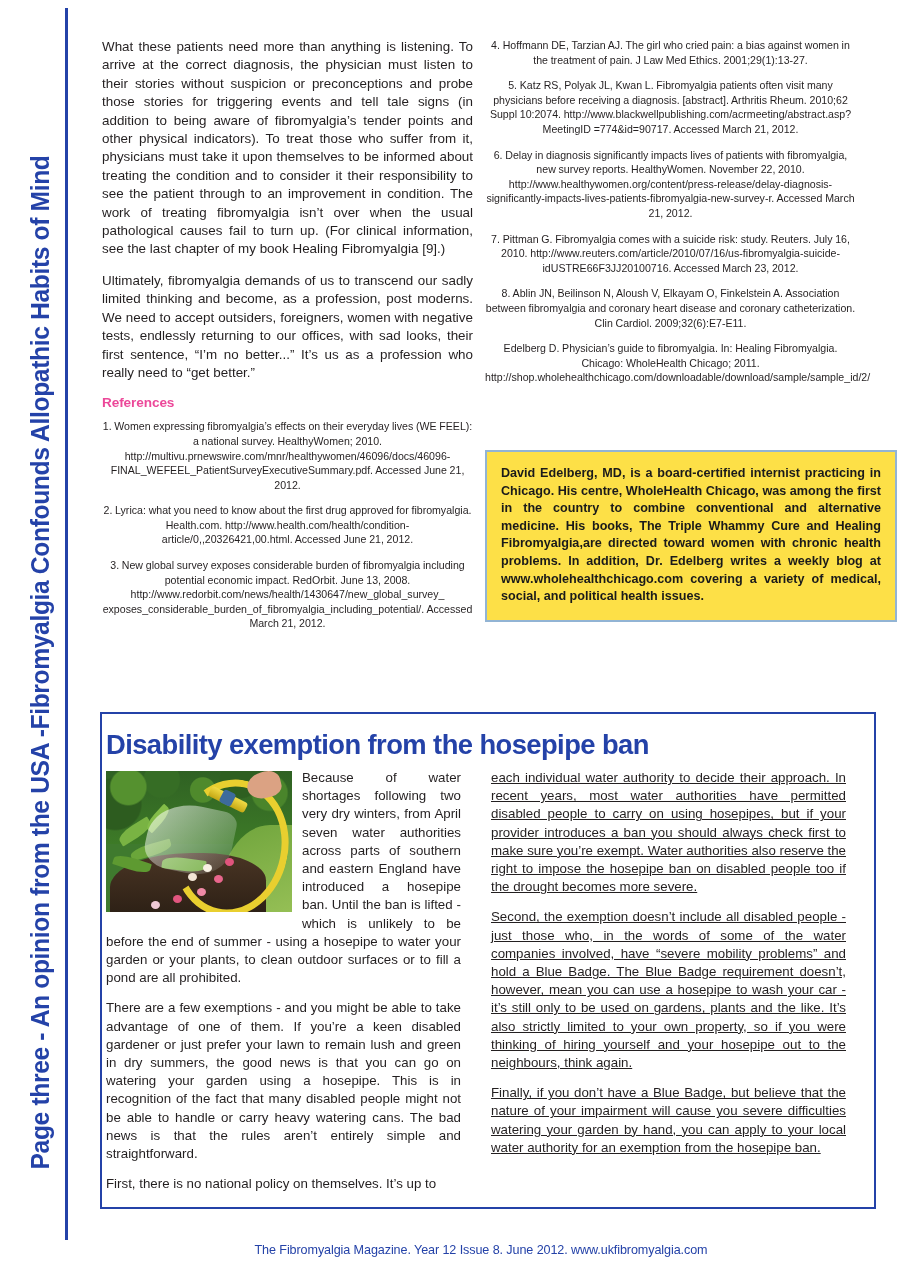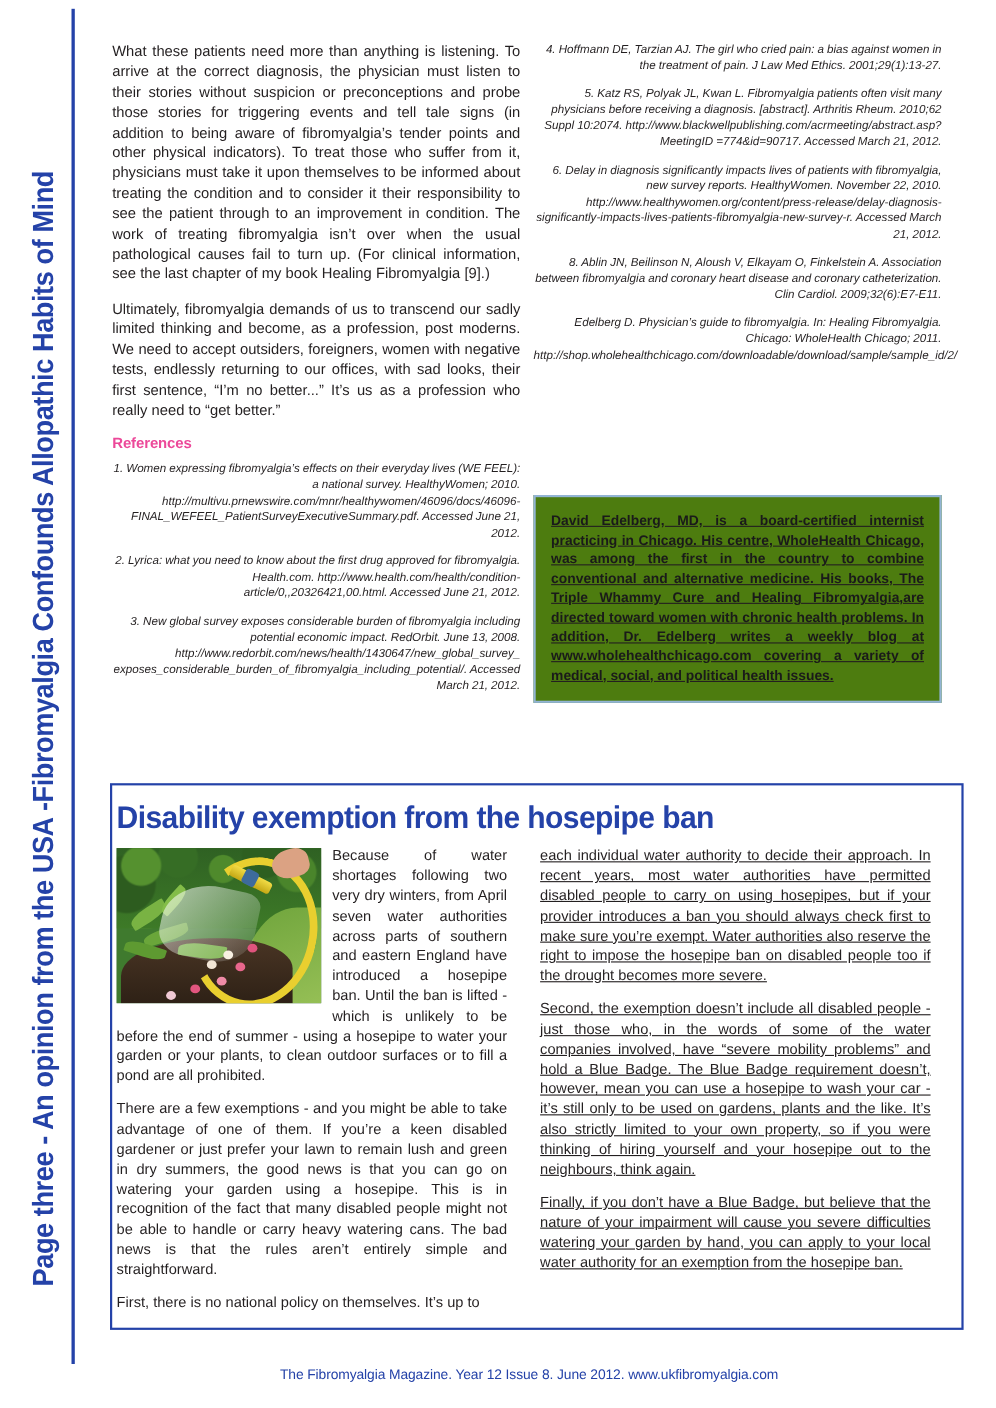--- a/index.html
+++ b/index.html
@@ -88,36 +88,34 @@
     margin: 4px 0 9px 0;
     font-size: 13.6px;
     font-weight: bold;
     color: #ec4899;
     letter-spacing: -0.1px;
   }
   p.ref {
     margin: 0 0 11px 0;
     font-size: 10.6px;
     line-height: 14.6px;
-    text-align: right;
+    text-align: center;
     word-spacing: -0.2px;
-    font-style: italic;
   }
 
   
   #bio-box {
     position: absolute;
     left: 399px;
     top: 450px;
-    width: 371px;
+    width: 412px;
     box-sizing: border-box;
     border: 2px solid #92b4d4;
-    background: #4d7c0f;
+    background: #fde047;
     padding: 13px 14px 14px 14px;
-    text-decoration: underline;
   }
   #bio-text {
     margin: 0;
     font-size: 12.6px;
     line-height: 17.6px;
     font-weight: bold;
     text-align: justify;
     color: #1a1a1a;
   }
 
@@ -238,20 +236,21 @@
 
       <p class="ref">1. Women expressing fibromyalgia’s effects on their everyday lives (WE FEEL): a national survey. HealthyWomen; 2010. http://multivu.prnewswire.com/mnr/healthywomen/46096/docs/46096-FINAL_WEFEEL_PatientSurveyExecutiveSummary.pdf. Accessed June 21, 2012.</p>
       <p class="ref">2. Lyrica: what you need to know about the first drug approved for fibromyalgia. Health.com. http://www.health.com/health/condition-article/0,,20326421,00.html. Accessed June 21, 2012.</p>
       <p class="ref">3. New global survey exposes considerable burden of fibromyalgia including potential economic impact. RedOrbit. June 13, 2008. http://www.redorbit.com/news/health/1430647/new_global_survey_ exposes_considerable_burden_of_fibromyalgia_including_potential/. Accessed March 21, 2012.</p>
     </div>
 
     <div class="col" id="col-right">
       <p class="ref">4.  Hoffmann DE, Tarzian AJ. The girl who cried pain: a bias against women in the treatment of pain. J Law Med Ethics. 2001;29(1):13-27.</p>
       <p class="ref">5.  Katz RS, Polyak JL, Kwan L. Fibromyalgia patients often visit many physicians before receiving a diagnosis. [abstract]. Arthritis Rheum. 2010;62 Suppl 10:2074. http://www.blackwellpublishing.com/acrmeeting/abstract.asp?MeetingID =774&amp;id=90717. Accessed March 21, 2012.</p>
       <p class="ref">6.  Delay in diagnosis significantly impacts lives of patients with fibromyalgia, new survey reports. HealthyWomen. November 22, 2010. http://www.healthywomen.org/content/press-release/delay-diagnosis-significantly-impacts-lives-patients-fibromyalgia-new-survey-r. Accessed March 21, 2012.</p>
+      <p class="ref">7. Pittman G. Fibromyalgia comes with a suicide risk: study. Reuters. July 16, 2010. http://www.reuters.com/article/2010/07/16/us-fibromyalgia-suicide-idUSTRE66F3JJ20100716. Accessed March 23, 2012.</p>
       <p class="ref">8. Ablin JN, Beilinson N, Aloush V, Elkayam O, Finkelstein A. Association between fibromyalgia and coronary heart disease and coronary catheterization. Clin Cardiol. 2009;32(6):E7-E11.</p>
       <p class="ref">Edelberg D. Physician’s guide to fibromyalgia. In: Healing Fibromyalgia. Chicago: WholeHealth Chicago; 2011. http://shop.wholehealthchicago.com/downloadable/download/sample/sample_id/2/</p>
     </div>
   </div>
 
   <div id="bio-box">
     <p id="bio-text">David Edelberg,   MD, is  a   board-certified  internist practicing in Chicago. His centre, WholeHealth Chicago, was  among  the  first  in  the  country  to  combine conventional and alternative medicine. His books, The Triple  Whammy  Cure and Healing  Fibromyalgia,are directed toward women with chronic health problems. In addition, Dr. Edelberg writes a weekly blog at www.wholehealthchicago.com covering a variety of medical, social, and political health issues.</p>
   </div>
 
   <div id="article">

